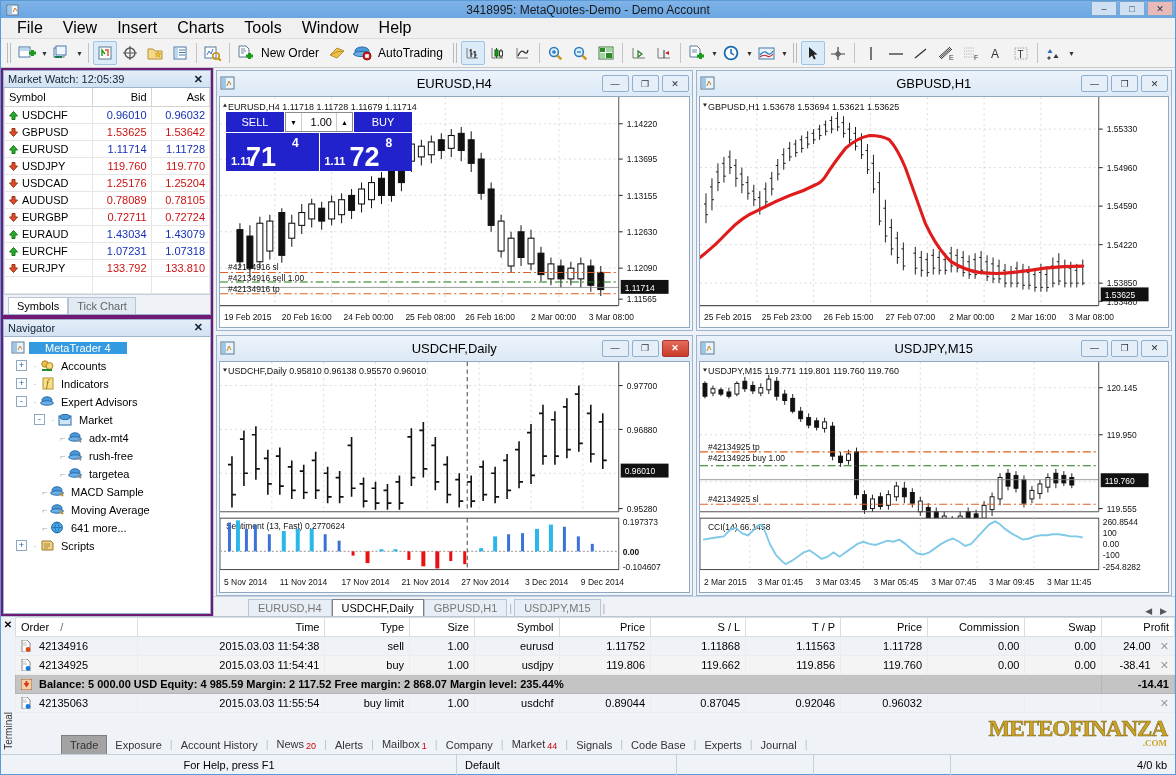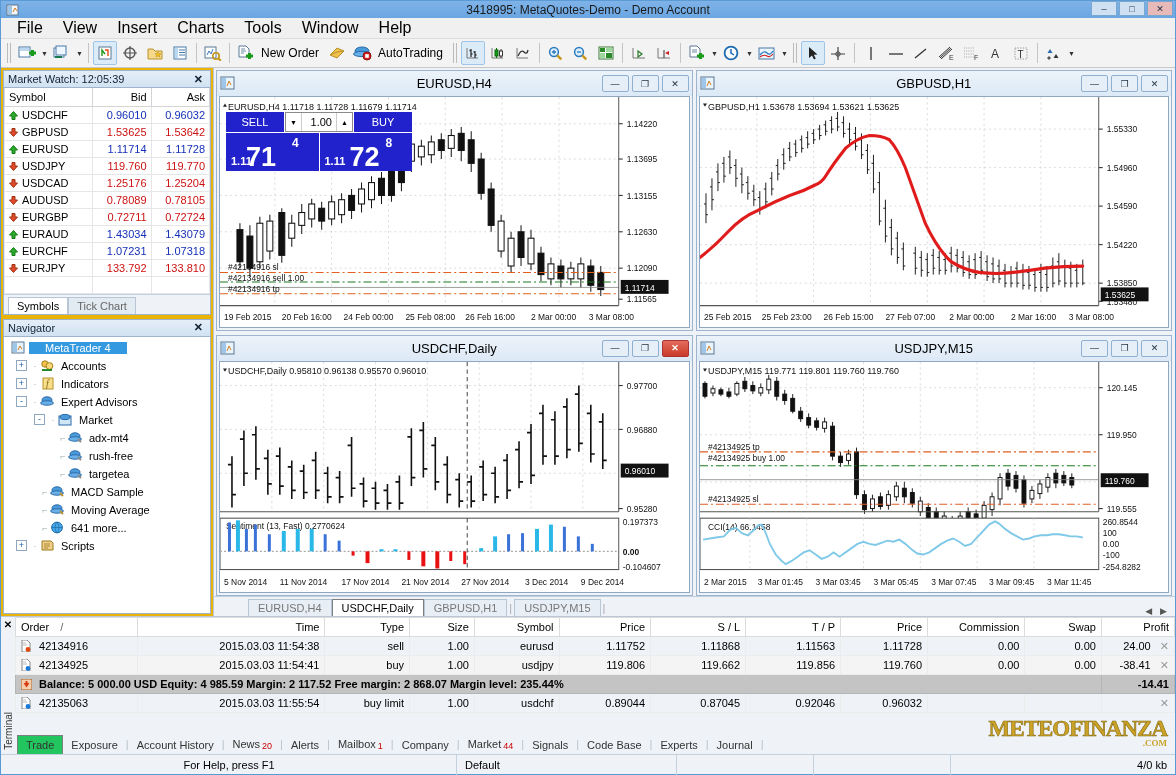--- a/index.html
+++ b/index.html
@@ -37,21 +37,21 @@
   .caret { width:9px; height:24px; display:flex; align-items:center; justify-content:center;
            font-size:7px; color:#333; }
   .tsep { width:1px; height:20px; background:#c4c4c4; margin:0 3px; }
   .grip { width:4px; height:20px; margin:0 3px;
           background:repeating-linear-gradient(90deg,#bbb 0 1px,transparent 1px 3px); }
   .tlabel { font-size:12px; padding:0 6px 0 2px; }
 
   
   .mid { flex:1 1 auto; display:flex; min-height:0; }
   .leftcol { width:213px; flex:0 0 213px; display:flex; flex-direction:column;
-             background:#eab308; border-right:1px solid #b9c7d6; }
+             background:#701a75; border-right:1px solid #b9c7d6; }
   .rightcol { flex:1 1 auto; display:flex; flex-direction:column; min-width:0; }
 
   
   .panel { display:flex; flex-direction:column; min-height:0; background:#fff;
            border:1px solid #9db4cc; margin:2px; }
   .panelhdr { height:17px; background:linear-gradient(#e4eef8,#d2e2f2);
               border-bottom:1px solid #9db4cc; display:flex; align-items:center;
               padding:0 4px; font-size:11px; color:#123; }
   .panelhdr .x { margin-left:auto; font-weight:bold; padding:0 3px; cursor:default; }
 
@@ -135,22 +135,22 @@
   .tradetbl tr.alt td { background:#f4f4f4; }
   .cell-sl { background:#ffaaaa; }
   .cell-tp { background:#55e855; }
   .balrow td { background:#c4c4c4; font-weight:bold; border-color:#b5b5b5; }
   .ordicon { display:inline-block; width:10px; height:12px; vertical-align:-2px;
              margin-right:5px; }
   .closex { color:#999; font-size:11px; }
   .termtabs { margin-top:auto; height:20px; display:flex; align-items:flex-end;
               padding-left:2px; }
   .ttab { font-size:11px; padding:3px 8px; color:#333; }
-  .ttab.act { background:#22c55e; border:1px solid #7f7f7f; border-bottom:none;
-              font-weight:normal; }
+  .ttab.act { background:#a3a3a3; border:1px solid #7f7f7f; border-bottom:none;
+              font-weight:normal;margin-left:44px; }
   .ttab .badge { color:#c00; font-size:9px; vertical-align:-1px; margin-left:2px; }
   .tsepv { color:#b8c2cc; align-self:center; }
 
   
   .status { height:20px; flex:0 0 20px; background:#eff3f7; border-top:1px solid #c3d0dd;
             display:flex; align-items:center; font-size:11px; }
   .status .seg { border-left:1px solid #c3d0dd; height:20px; display:flex;
                  align-items:center; padding:0 8px; }
   .status .first { padding-left:1px; flex:0 0 455px;text-align:center; }
 

